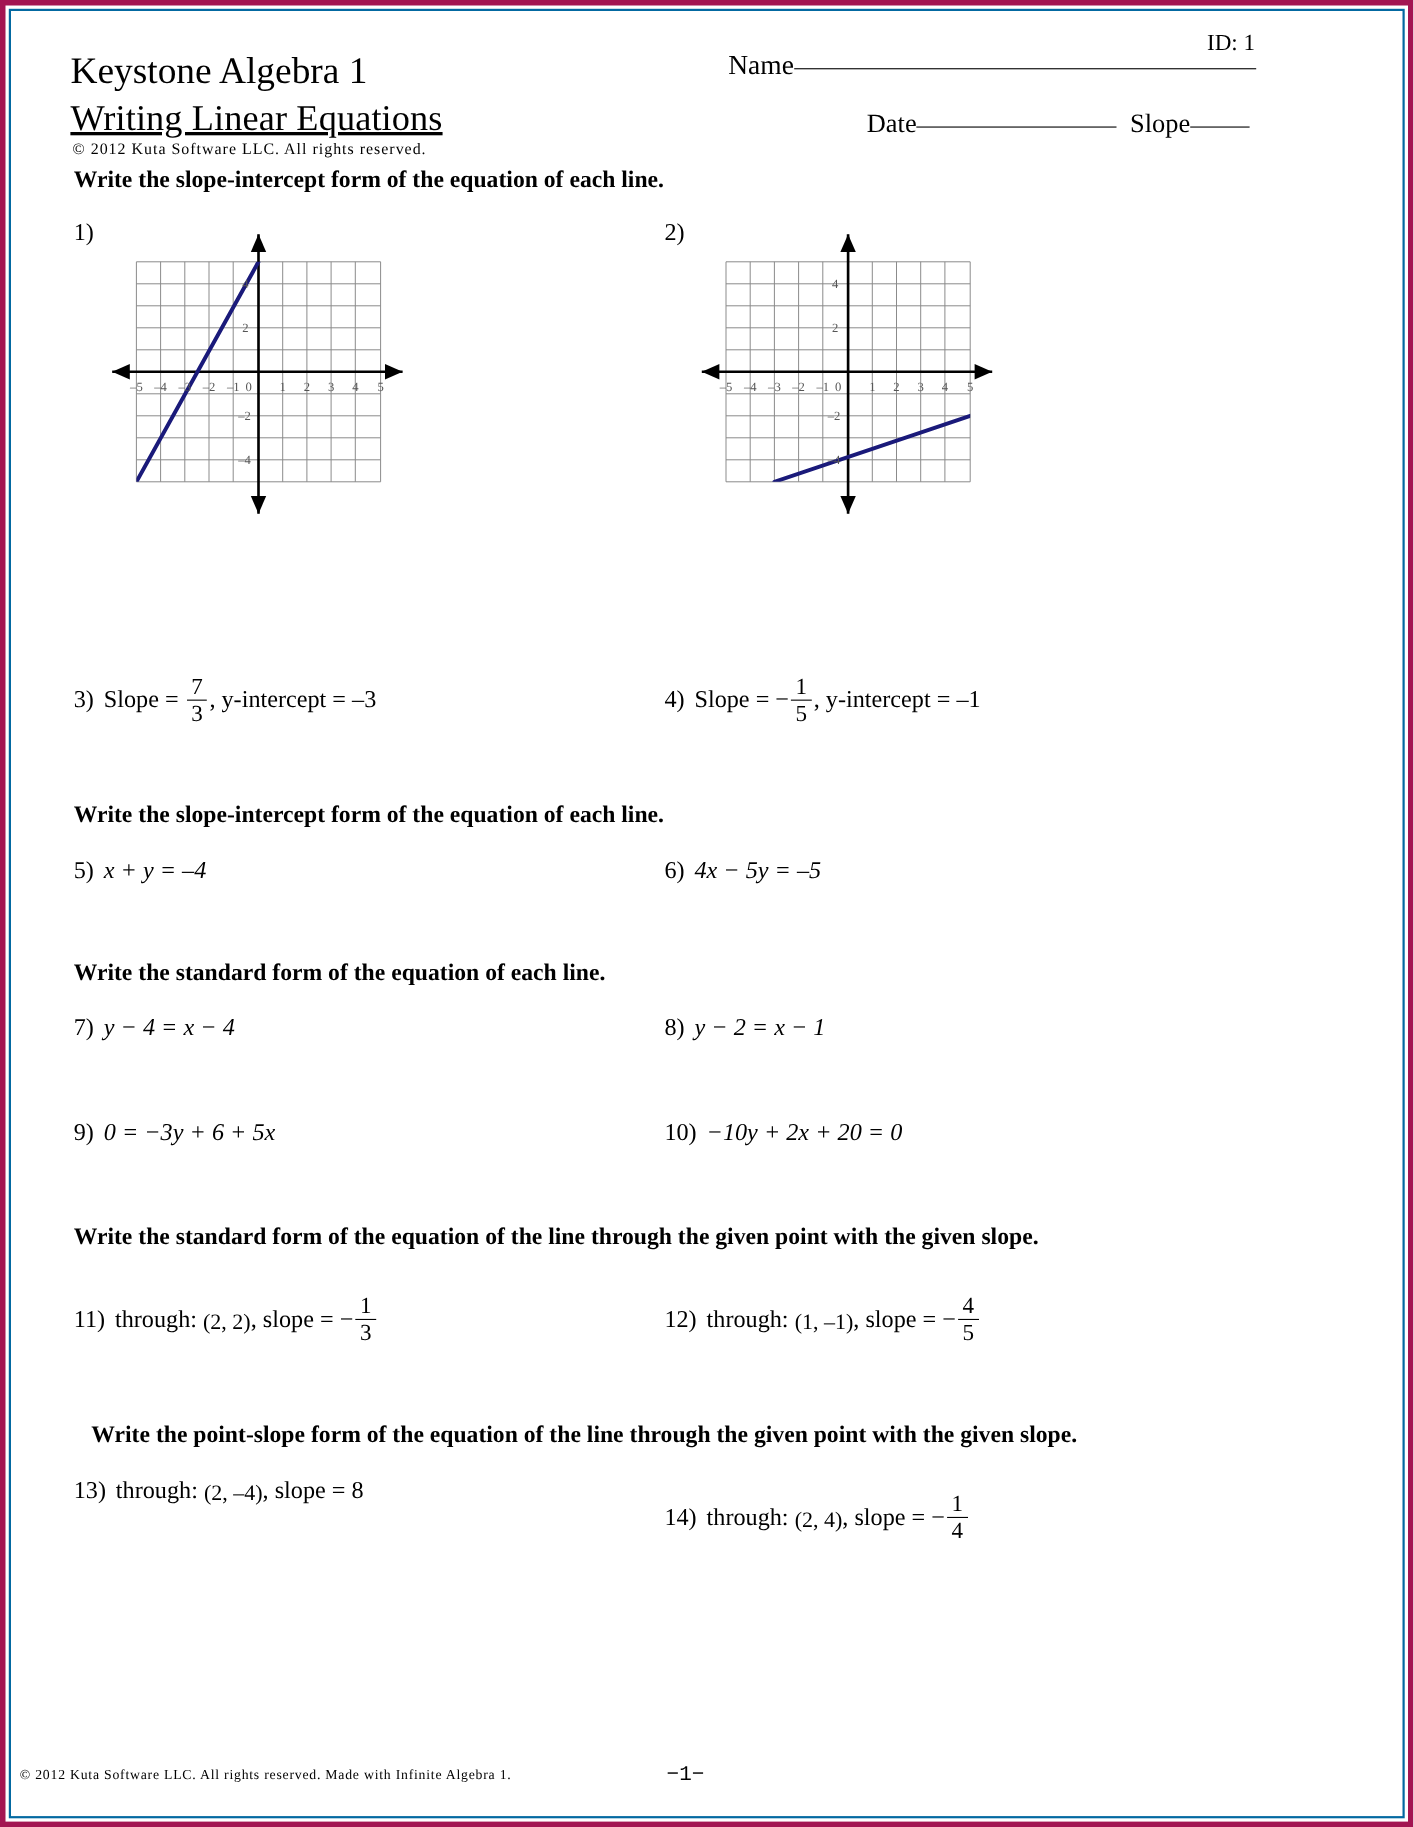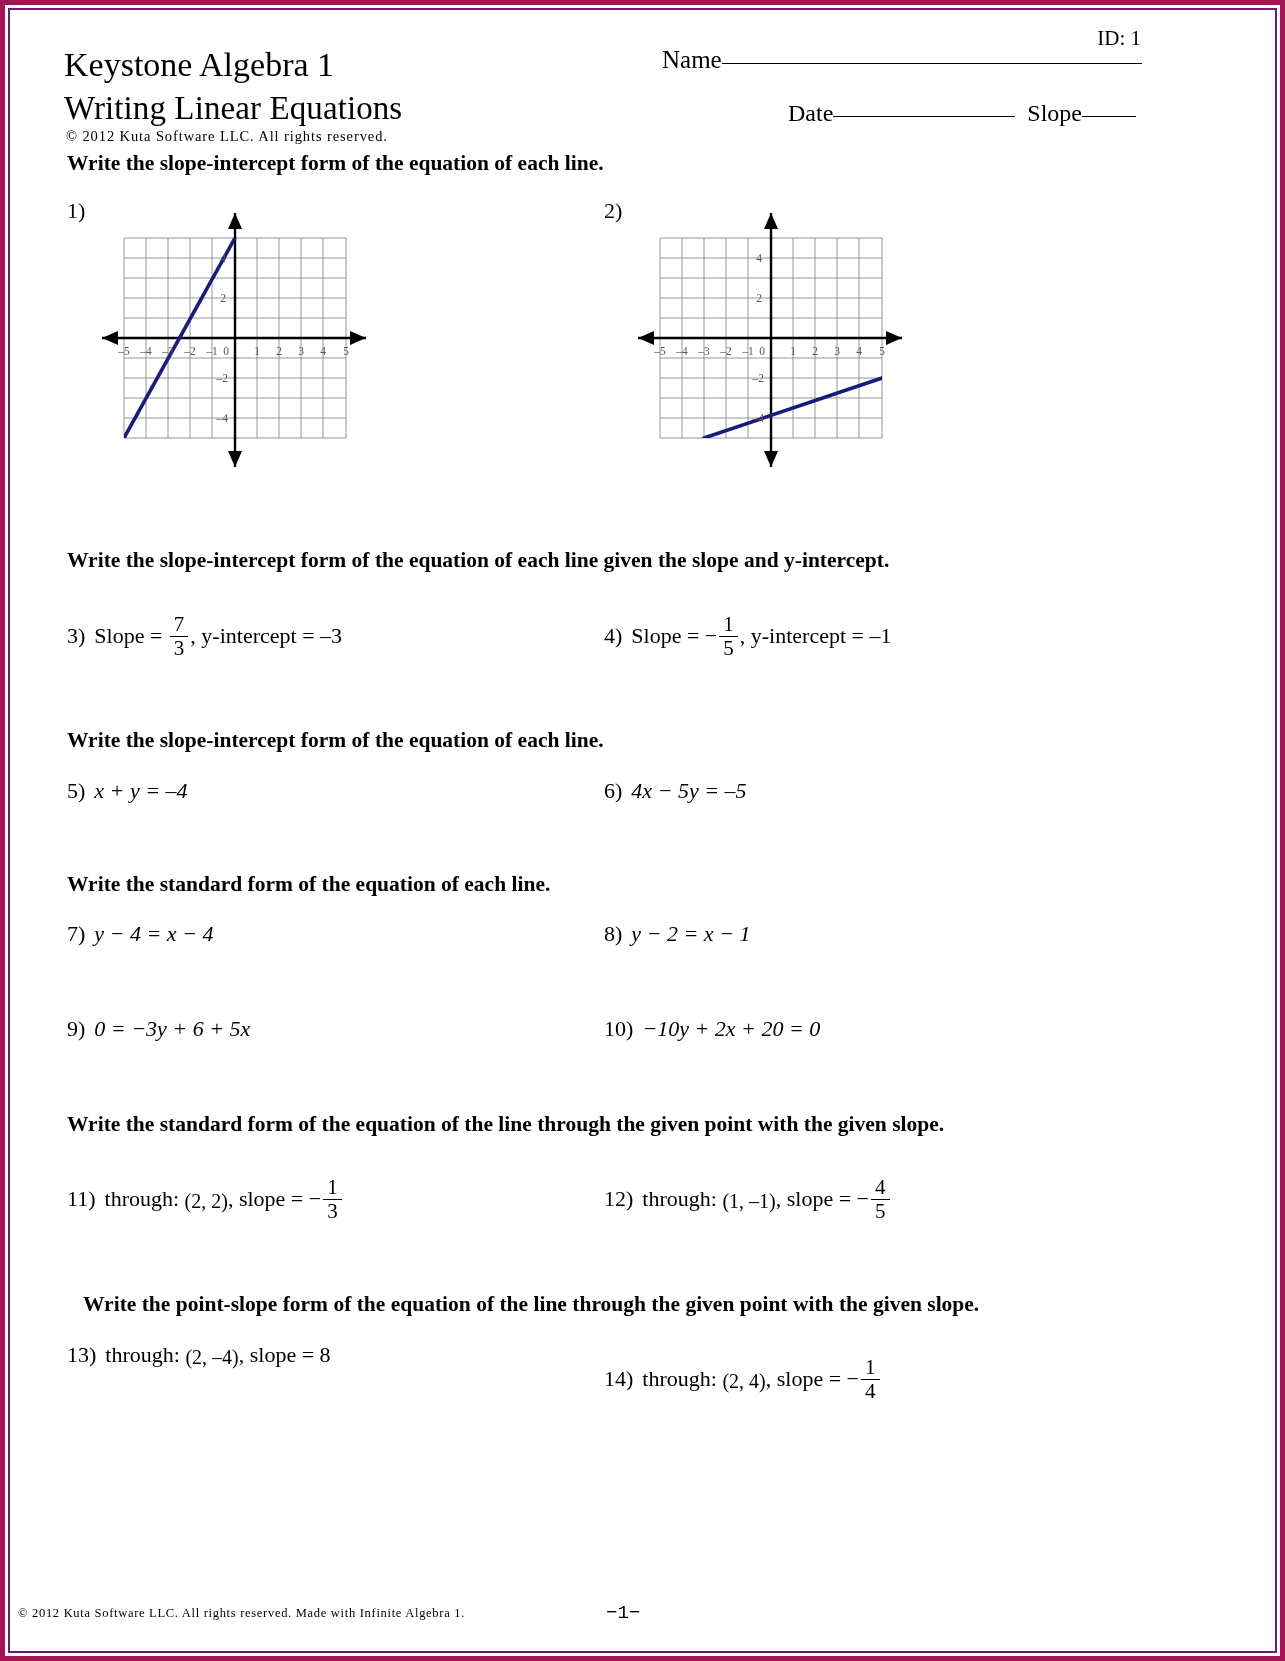--- a/index.html
+++ b/index.html
@@ -16,21 +16,21 @@
     height: 1661px;
     background: #ffffff;
     border: 5px solid #a31552;
     box-sizing: border-box;
     overflow: hidden;
   }
   .page-inner {
     position: absolute;
     top: 3px; left: 3px; right: 3px; bottom: 3px;
     background: #ffffff;
-    border: 2px solid #701a75;
+    border: 2px solid #0369a1;
     box-sizing: border-box;
   }
   .sheet {
     position: absolute;
     top: 0; left: 0;
     width: 1271px;
     height: 1647px;
   }
 
   
@@ -63,20 +63,21 @@
     height: 1px;
     vertical-align: 4px;
   }
   .title {
     position: absolute;
     top: 80px;
     left: 54px;
     font-size: 33px;
     color: #000;
     letter-spacing: 0.1px;
+    text-decoration: underline;
   }
   .copyright {
     position: absolute;
     top: 118px;
     left: 56px;
     font-size: 14.5px;
     letter-spacing: 0.9px;
     color: #000;
   }
   .date-block {
@@ -321,21 +322,20 @@
         <text x="207" y="150" text-anchor="middle">3</text>
         <text x="229" y="150" text-anchor="middle">4</text>
         <text x="252" y="150" text-anchor="middle">5</text>
         <text x="132" y="57" text-anchor="end">4</text>
         <text x="132" y="97" text-anchor="end">2</text>
         <text x="134" y="177" text-anchor="end">–2</text>
         <text x="134" y="217" text-anchor="end">–4</text>
       </g>
     </svg>
 
-    <div class="directions" style="top:538px;">Write the slope-intercept form of the equation of each line given the slope and y-intercept.</div>
 
     <div class="prob" style="top:605px; left:57px;">
       <span class="num">3)</span><span>Slope = </span><span></span><span class="frac"><span class="n">7</span><span class="bar"></span><span class="d">3</span></span><span>,   y-intercept = </span><span>–3</span>
     </div>
 
     <div class="prob" style="top:605px; left:594px;">
       <span class="num">4)</span><span>Slope = </span><span>−</span><span class="frac"><span class="n">1</span><span class="bar"></span><span class="d">5</span></span><span>,   y-intercept = </span><span>–1</span>
     </div>
 
     <div class="directions" style="top:718px;">Write the slope-intercept form of the equation of each line.</div>

